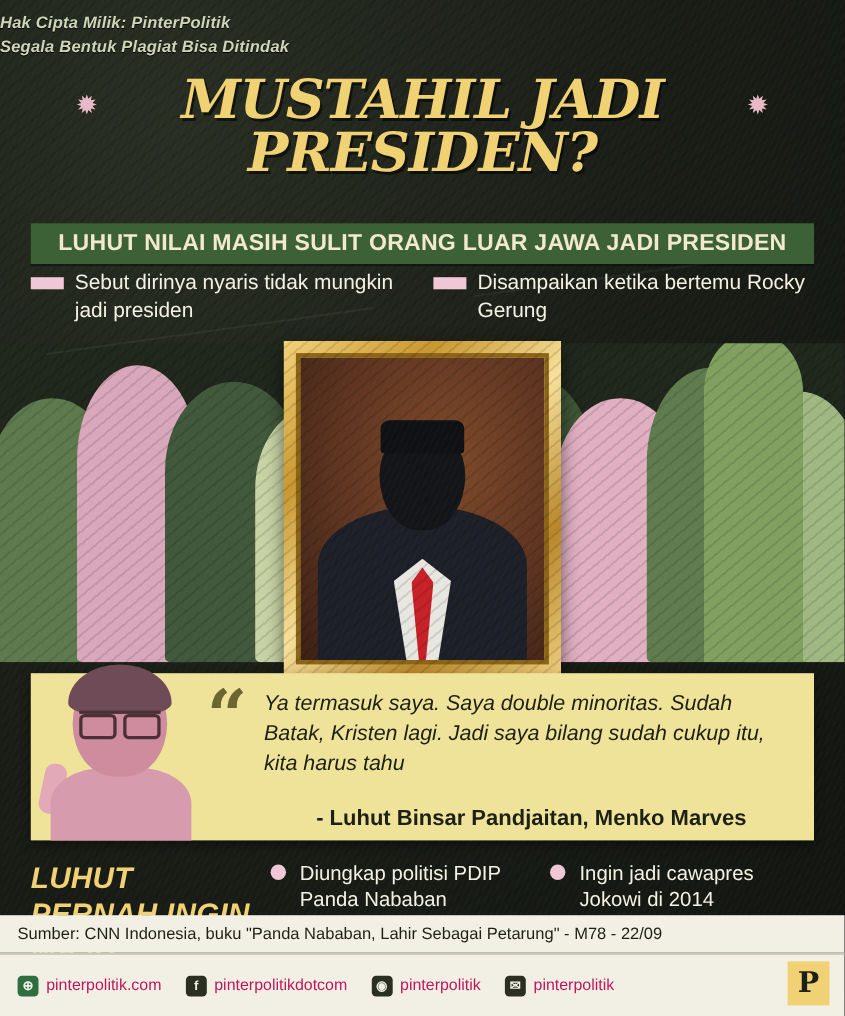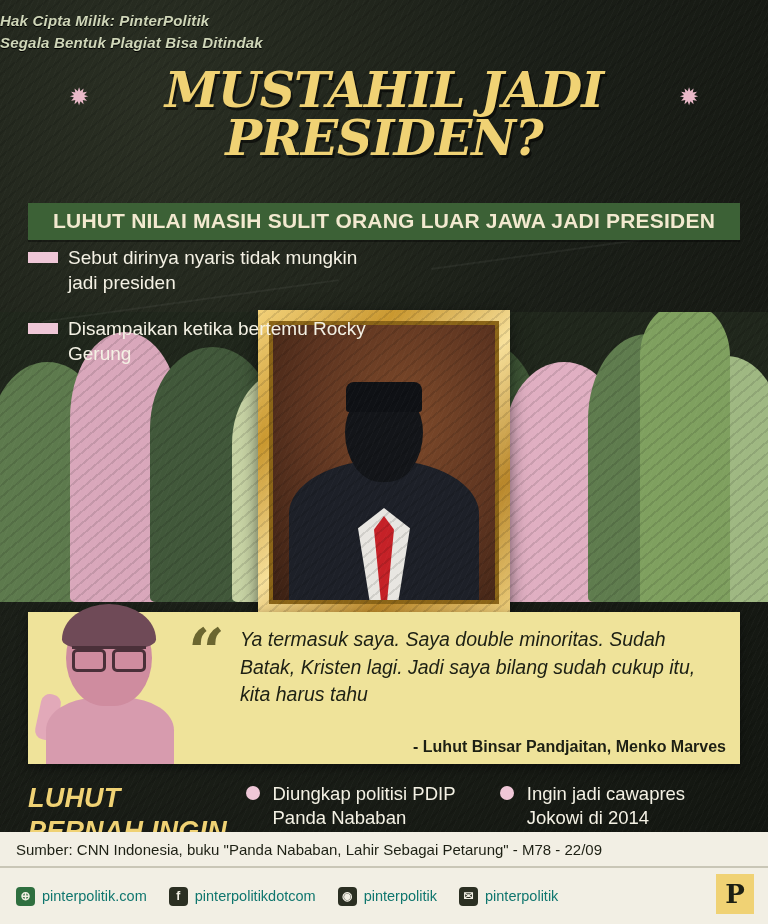--- a/index.html
+++ b/index.html
@@ -72,21 +72,21 @@
     z-index: 8;
     box-shadow: 0 2px 0 rgba(0,0,0,0.35);
   }
   .subbar span {
     color: #f2e9cf; font-size: 21px; font-weight: bold; letter-spacing: .2px;
   }
 
   
   .bullets {
     position: absolute; top: 245px; left: 28px; right: 28px;
-    display: flex; gap: 20px; z-index: 8; flex-direction: column;
+    display: flex; gap: 20px; z-index: 8;
   }
   .bullet { display: flex; gap: 10px; width: 50%; }
   .dash {
     flex: 0 0 auto;
     width: 30px; height: 11px; margin-top: 7px;
     background: #efc7d7;
   }
   .bullet p {
     color: #f4f1e4; font-size: 19px; line-height: 1.33;
   }
@@ -187,21 +187,21 @@
     position: absolute; left: 160px; top: 14px;
     font-family: "DejaVu Serif", serif;
     font-size: 64px; line-height: 52px; color: #6b6630; font-weight: bold;
   }
   .quote-text {
     position: absolute; left: 212px; right: 14px; top: 14px;
     font-size: 19.5px; font-style: italic; color: #1d2014; line-height: 1.42;
   }
   .quote-attr {
     position: absolute; left: 212px; right: 14px; bottom: 8px;
-    font-size: 16px; font-weight: bold; color: #1d2014; text-align: right;
+    font-size: 20px; font-weight: bold; color: #1d2014; text-align: center;
   }
 
   
   .facts {
     position: absolute; top: 782px; left: 28px; right: 28px; z-index: 8;
     display: flex; gap: 14px;
   }
   .fact-title {
     width: 216px; color: #f0d274; font-size: 27px; font-weight: bold;
     font-style: italic; line-height: 1.24; letter-spacing: .2px;
@@ -230,21 +230,21 @@
   .social { display: flex; align-items: center; gap: 7px; margin-right: 22px; }
   .social .glyph {
     width: 19px; height: 19px; border-radius: 4px;
     display: flex; align-items: center; justify-content: center;
     color: #f2efe4; font-size: 12px; font-weight: bold;
   }
   .g-web { background: #2f6f3f; border-radius: 50%; }
   .g-fb  { background: #2b2f22; }
   .g-ig  { background: #2b2f22; }
   .g-tw  { background: #2b2f22; }
-  .social span { font-size: 14.5px; color: #0f766e; }
+  .social span { font-size: 14.5px; color: #be185d; }
   .logo-p {
     position: absolute; right: 14px; bottom: 10px;
     width: 38px; height: 40px; background: #f0d274;
     display: flex; align-items: center; justify-content: center;
     font-family: "DejaVu Serif", serif; font-weight: bold; font-size: 26px; color: #1d2014;
   }
 </style>
 </head>
 <body>
 

